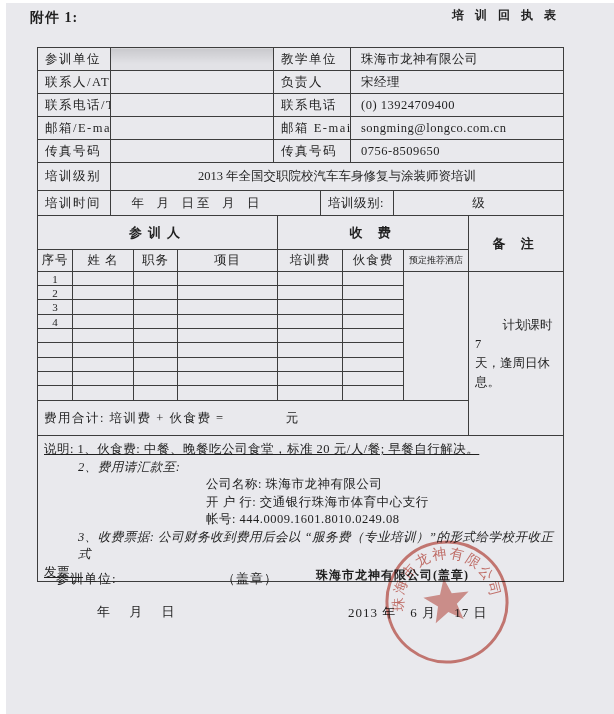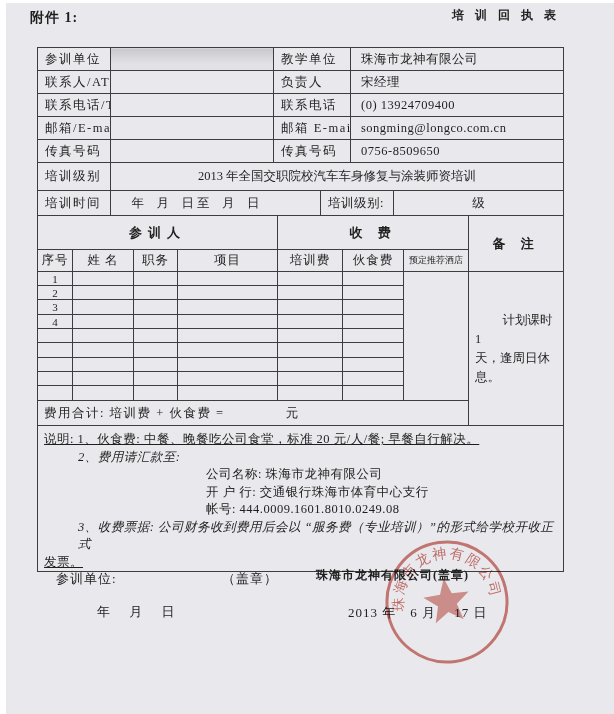--- a/index.html
+++ b/index.html
@@ -144,21 +144,21 @@
     </tr>
     <tr style="height:14px">
       <td class="rownum">1</td>
       <td></td>
           <td></td>
       <td></td>
           <td></td>
       <td></td>
       <td rowspan="9"></td>
       <td rowspan="10" class="remark">
-        <div class="r1">计划课时 1</div>
+        <div class="r1">计划课时 7</div>
         <div>天，逢周日休息。</div>
       </td>
     </tr>
     <tr style="height:14px">
       <td class="rownum">2</td>
       <td></td>
           <td></td>
       <td></td>
           <td></td>
       <td></td>
@@ -212,21 +212,21 @@
       <td></td>
     </tr>
     <tr style="height:15px">
       <td class="rownum"></td>
       <td></td>
           <td></td>
       <td></td>
           <td></td>
       <td></td>
     </tr>
-    <tr style="height:25px" class="total-row">
+    <tr style="height:35px" class="total-row">
       <td colspan="7">
         <span class="lbl" style="padding-left:6px">费用合计: 培训费 + 伙食费 =</span>
         <span class="unit">元</span>
       </td>
     </tr>
     <tr style="height:124px">
       <td colspan="8" class="notes">
         <div class="n-ind0">说明: 1、伙食费: 中餐、晚餐吃公司食堂，标准 20 元/人/餐; 早餐自行解决。</div>
         <div class="n-ind1">2、费用请汇款至:</div>
         <div class="n-ind2">公司名称: 珠海市龙神有限公司</div>

